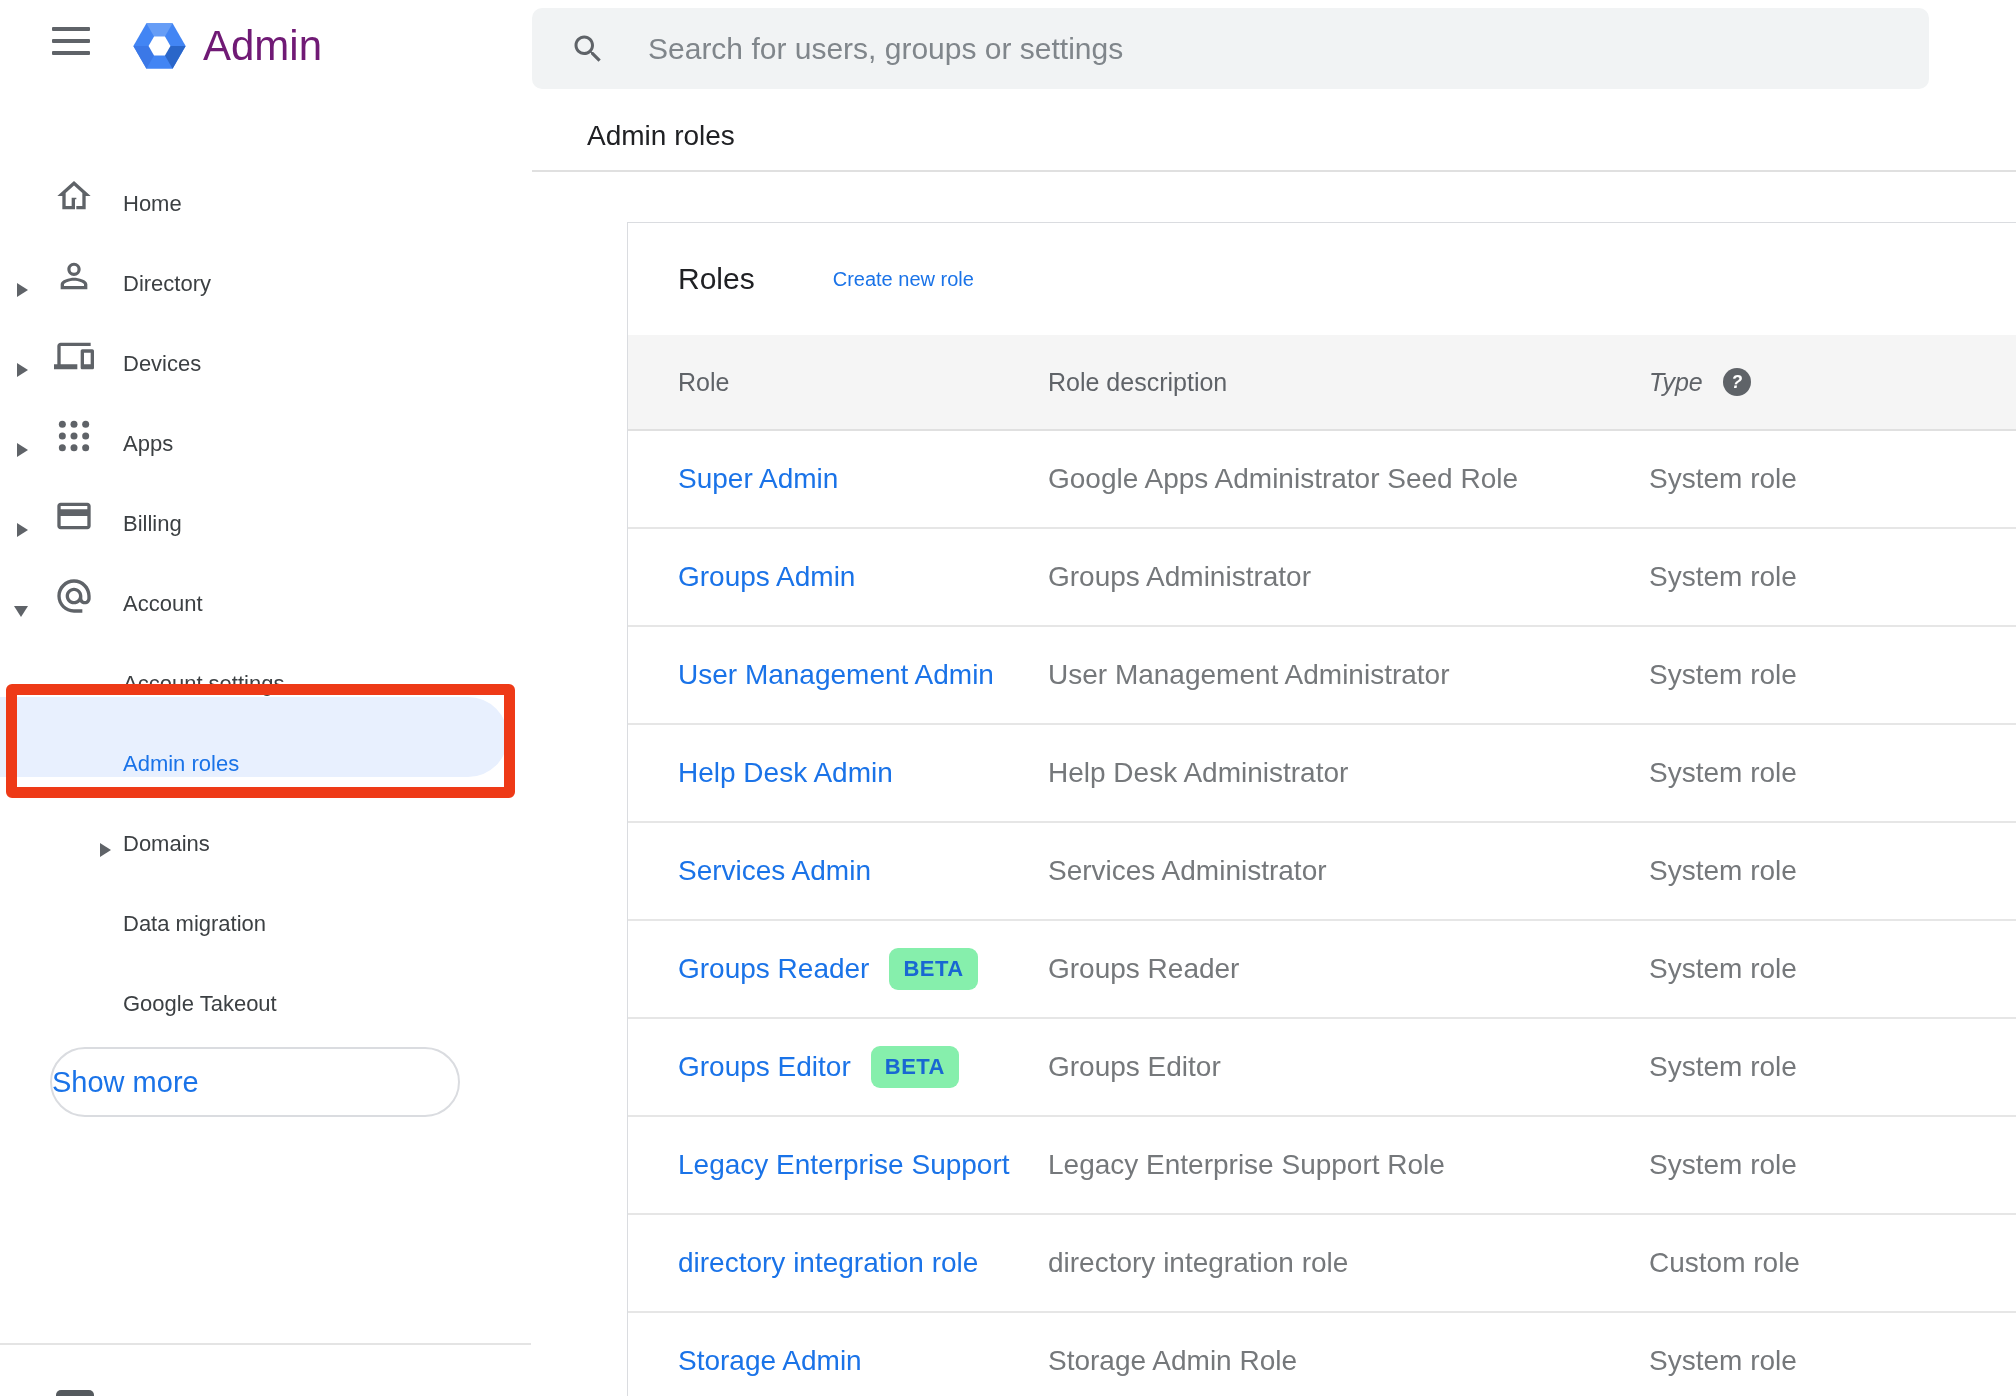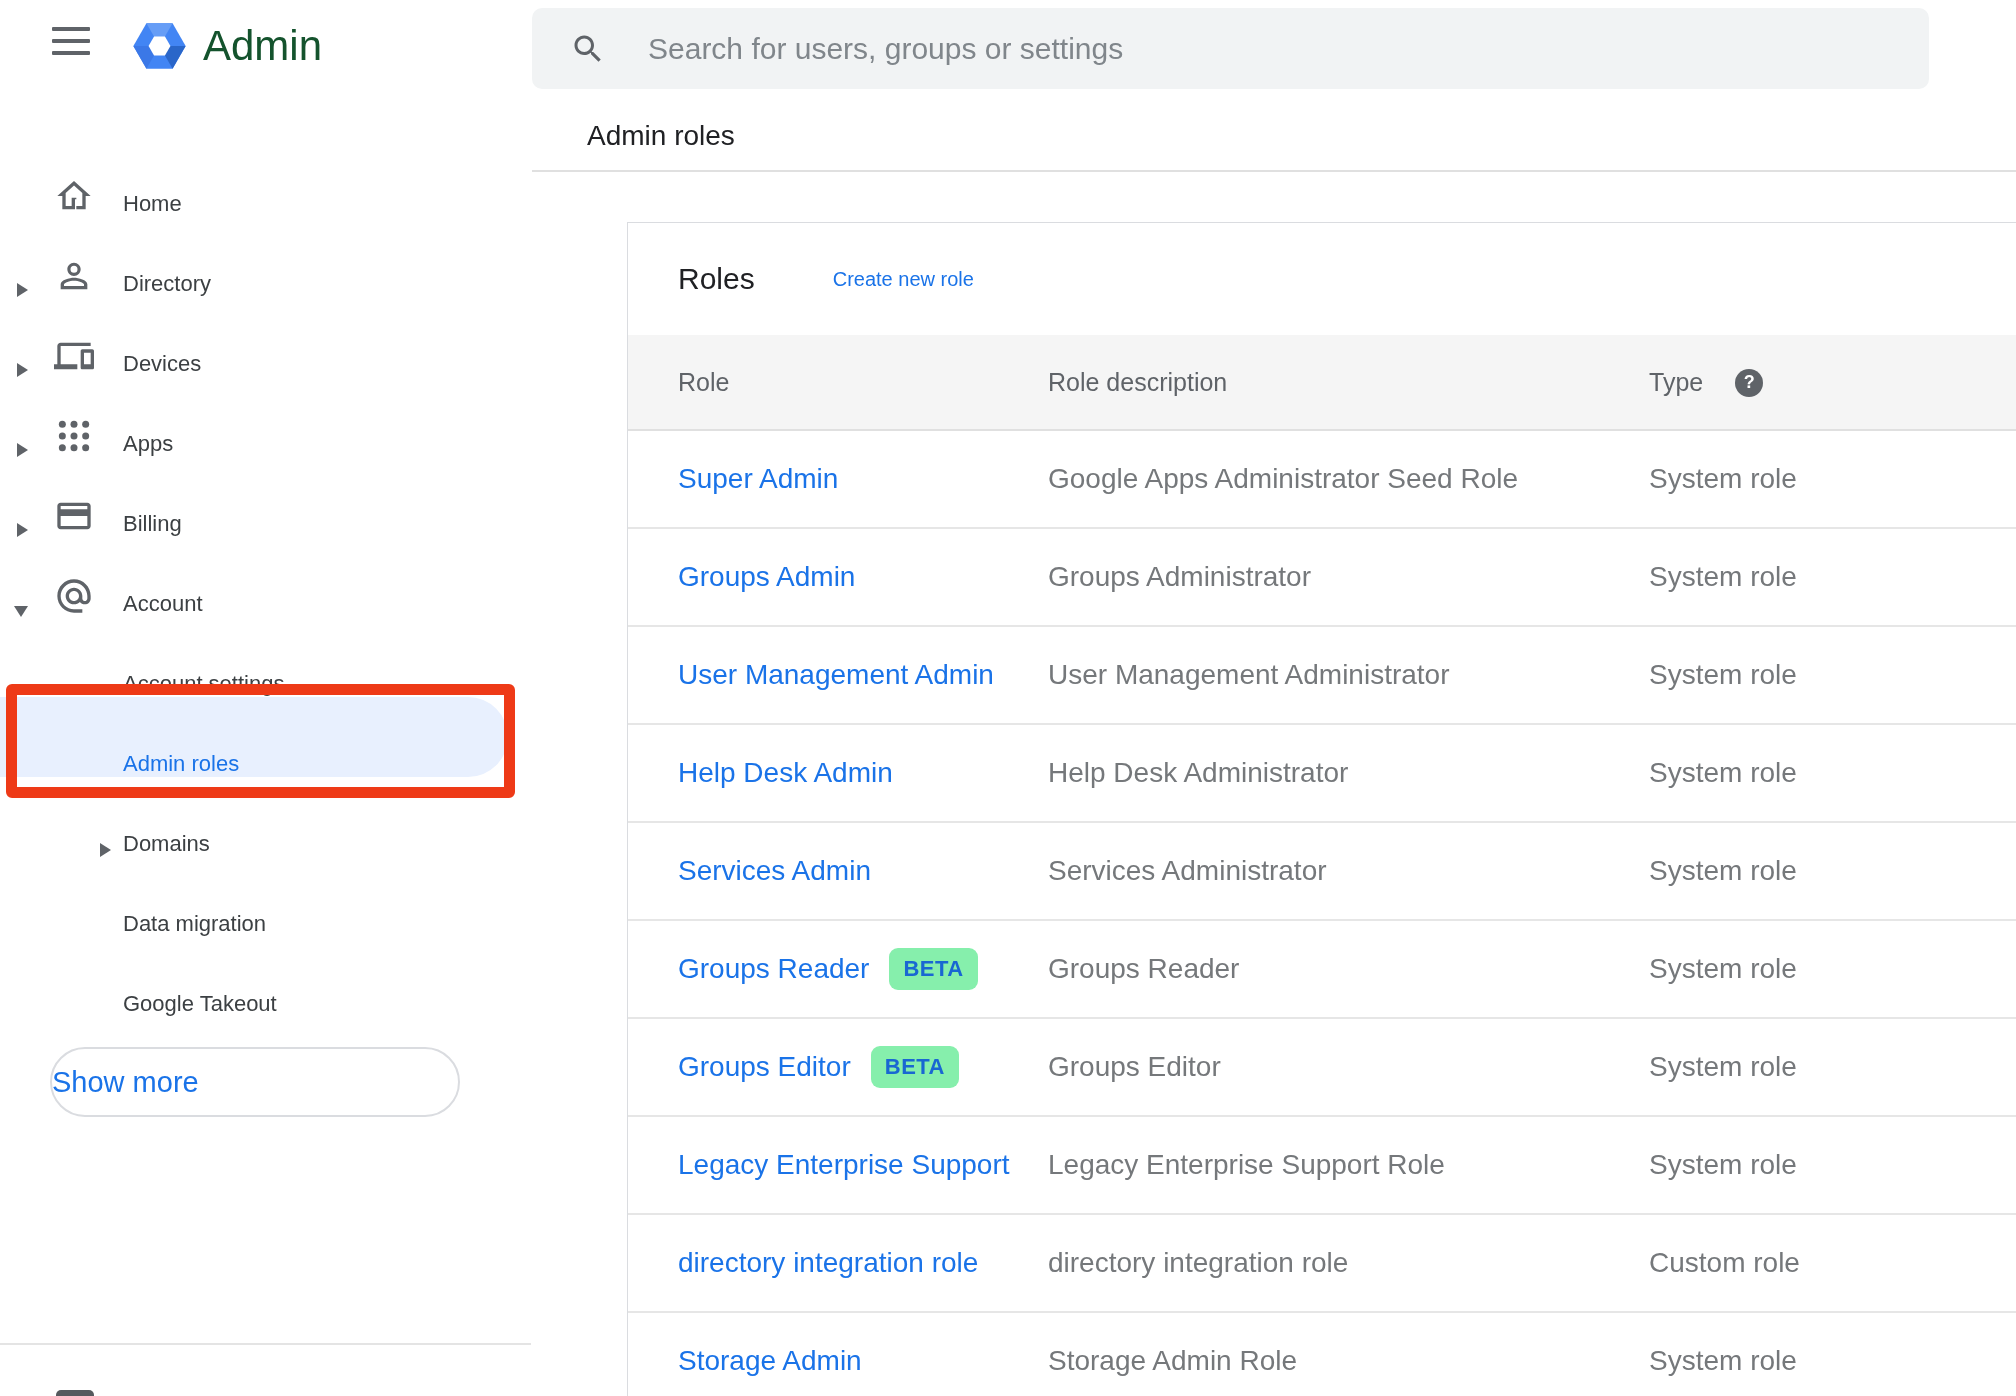--- a/index.html
+++ b/index.html
@@ -5,21 +5,21 @@
   html,body{margin:0;padding:0;background:#fff;}
   .app{position:relative;width:2016px;height:1396px;background:#fff;overflow:hidden;
        font-family:"Liberation Sans",sans-serif;color:#3c4043;}
 
   
   .sidebar{position:absolute;left:0;top:0;width:531px;height:1396px;background:#fff;}
   .burger{position:absolute;left:52px;top:27px;width:38px;height:28px;display:flex;
           flex-direction:column;justify-content:space-between;cursor:pointer;}
   .burger span{display:block;height:4px;background:#5f6368;border-radius:1px;}
   .logo{position:absolute;left:131px;top:17px;width:57px;height:58px;}
-  .logo-text{position:absolute;left:203px;top:21px;font-size:42px;line-height:50px;color:#14532d;}
+  .logo-text{position:absolute;left:203px;top:21px;font-size:42px;line-height:50px;color:#701a75;}
 
   .nav{position:absolute;left:0;top:137px;width:531px;}
   .nav-item{position:relative;height:80px;display:flex;align-items:flex-end;cursor:pointer;
             font-size:22px;color:#3c4043;}
   .nav-item .label{margin-left:123px;white-space:nowrap;}
   .nav-item.selected{background:#e8f0fe;width:508px;border-radius:0 40px 40px 0;}
   .nav-item.selected .label{color:#1a73e8;font-weight:500;}
   .icon{position:absolute;left:53px;width:42px;height:42px;display:flex;
         align-items:center;justify-content:center;}
   .icon svg{width:40px;height:40px;fill:#5f6368;}
@@ -57,21 +57,21 @@
   
   .card{position:absolute;left:627px;top:222px;width:1389px;height:1174px;background:#fff;
         border-left:1px solid #dadce0;border-top:1px solid #dadce0;overflow:hidden;}
   .card-header{height:112px;display:flex;align-items:center;}
   .card-title{margin-left:50px;font-size:30px;font-weight:500;color:#202124;}
   .create-link{margin-left:78px;font-size:20px;color:#1a73e8;text-decoration:none;cursor:pointer;}
 
   .thead{height:96px;background:#f5f5f5;display:grid;grid-template-columns:370px 601px auto;
          padding-left:50px;align-items:center;font-size:25px;font-weight:500;color:#5f6368;
          border-bottom:2px solid #e0e0e0;box-sizing:border-box;}
-  .type-head{display:flex;align-items:flex-end;gap:32px;}
+  .type-head{display:flex;align-items:center;gap:20px;font-style:italic;}
   .help-circle{width:28px;height:28px;border-radius:50%;background:#5f6368;color:#fff;
                font-size:18px;font-weight:700;display:flex;align-items:center;
                justify-content:center;cursor:pointer;}
 
   .trow{height:98px;display:grid;grid-template-columns:370px 601px auto;padding-left:50px;
         align-items:center;border-bottom:2px solid #e6e6e6;box-sizing:border-box;font-size:28px;}
   .role-cell{display:flex;align-items:center;}
   .role-link{color:#1a73e8;text-decoration:none;cursor:pointer;white-space:nowrap;}
   .beta{margin-left:20px;background:#86efac;color:#1967d2;font-size:22px;font-weight:700;
         padding:8px 14px;border-radius:9px;letter-spacing:.5px;}

